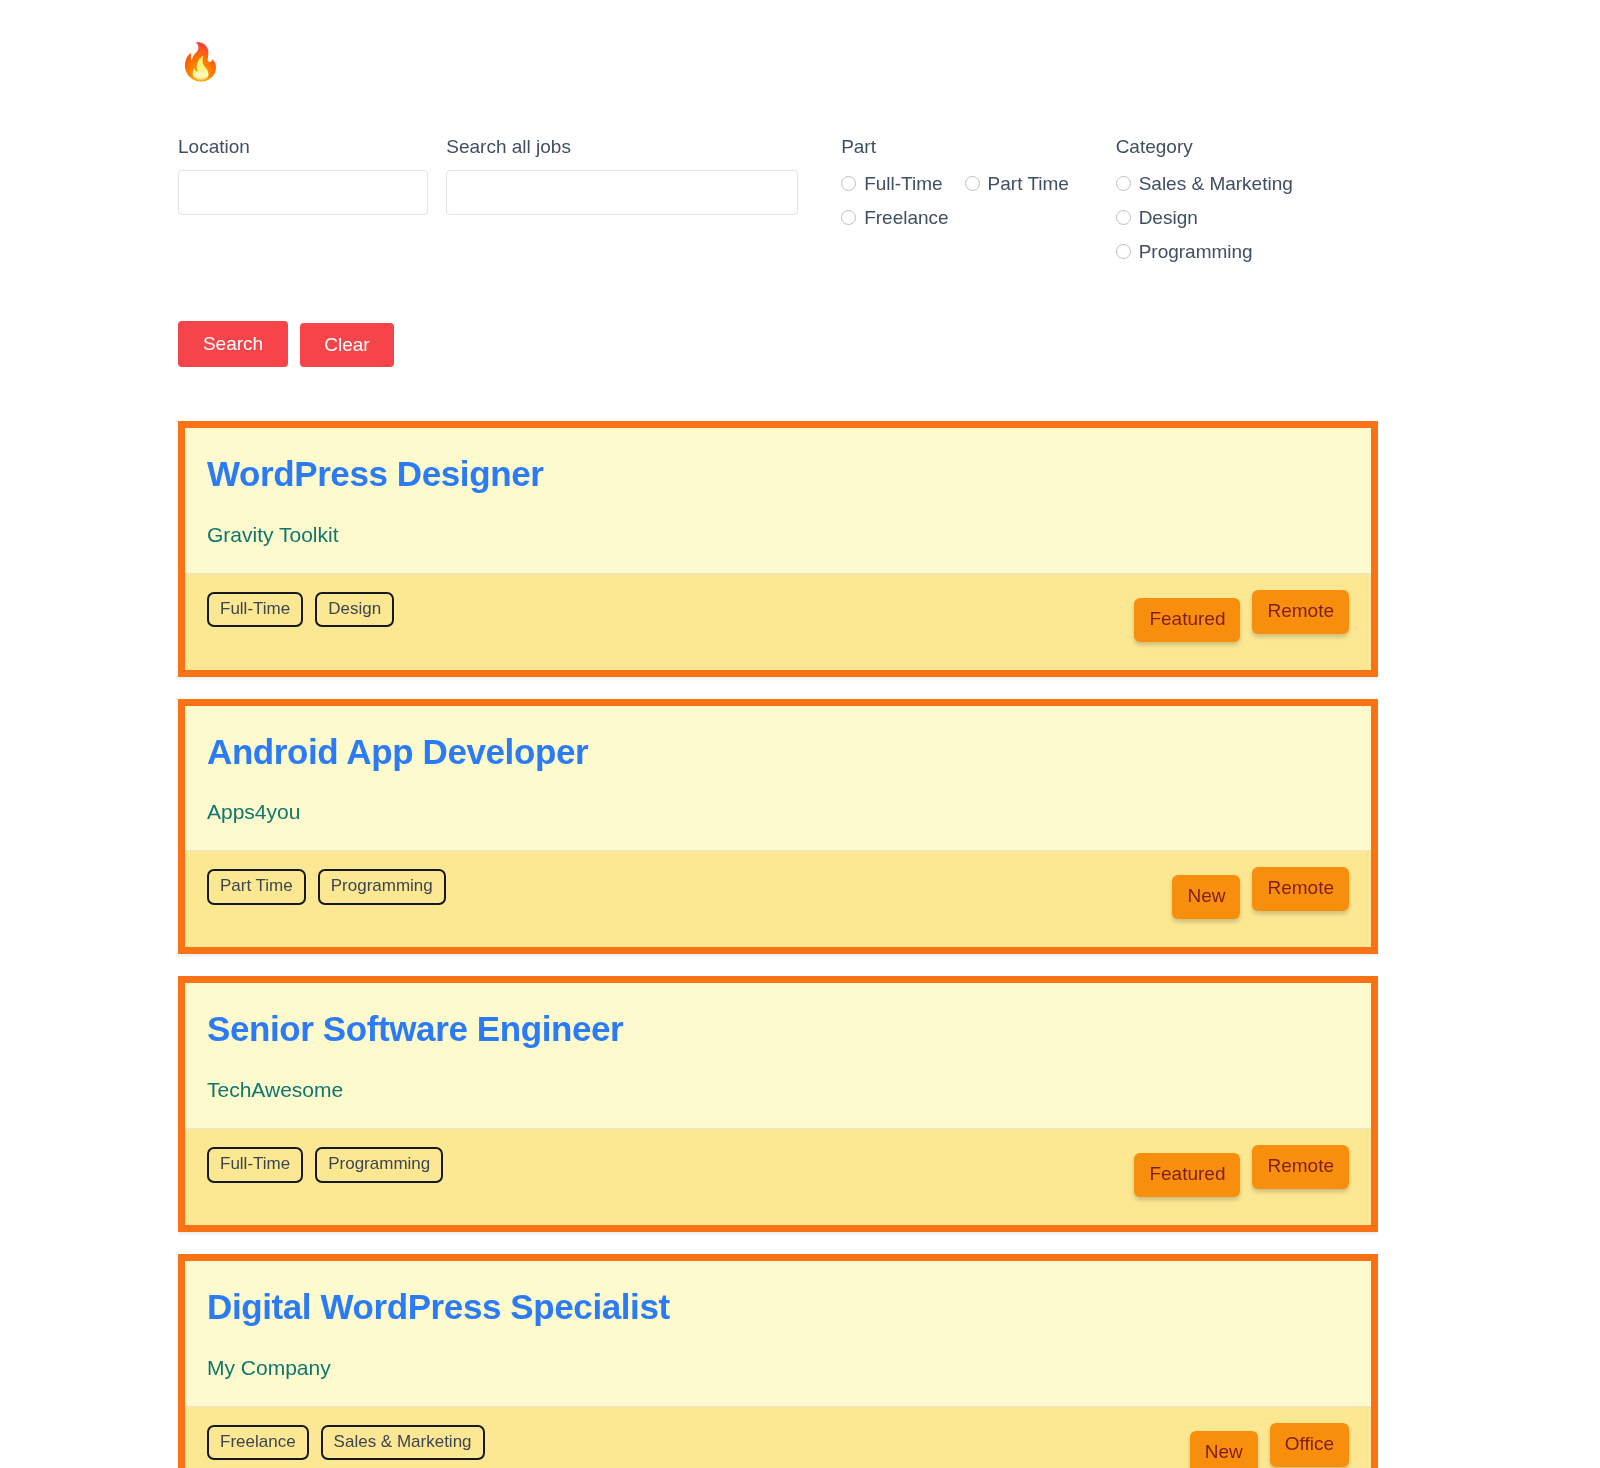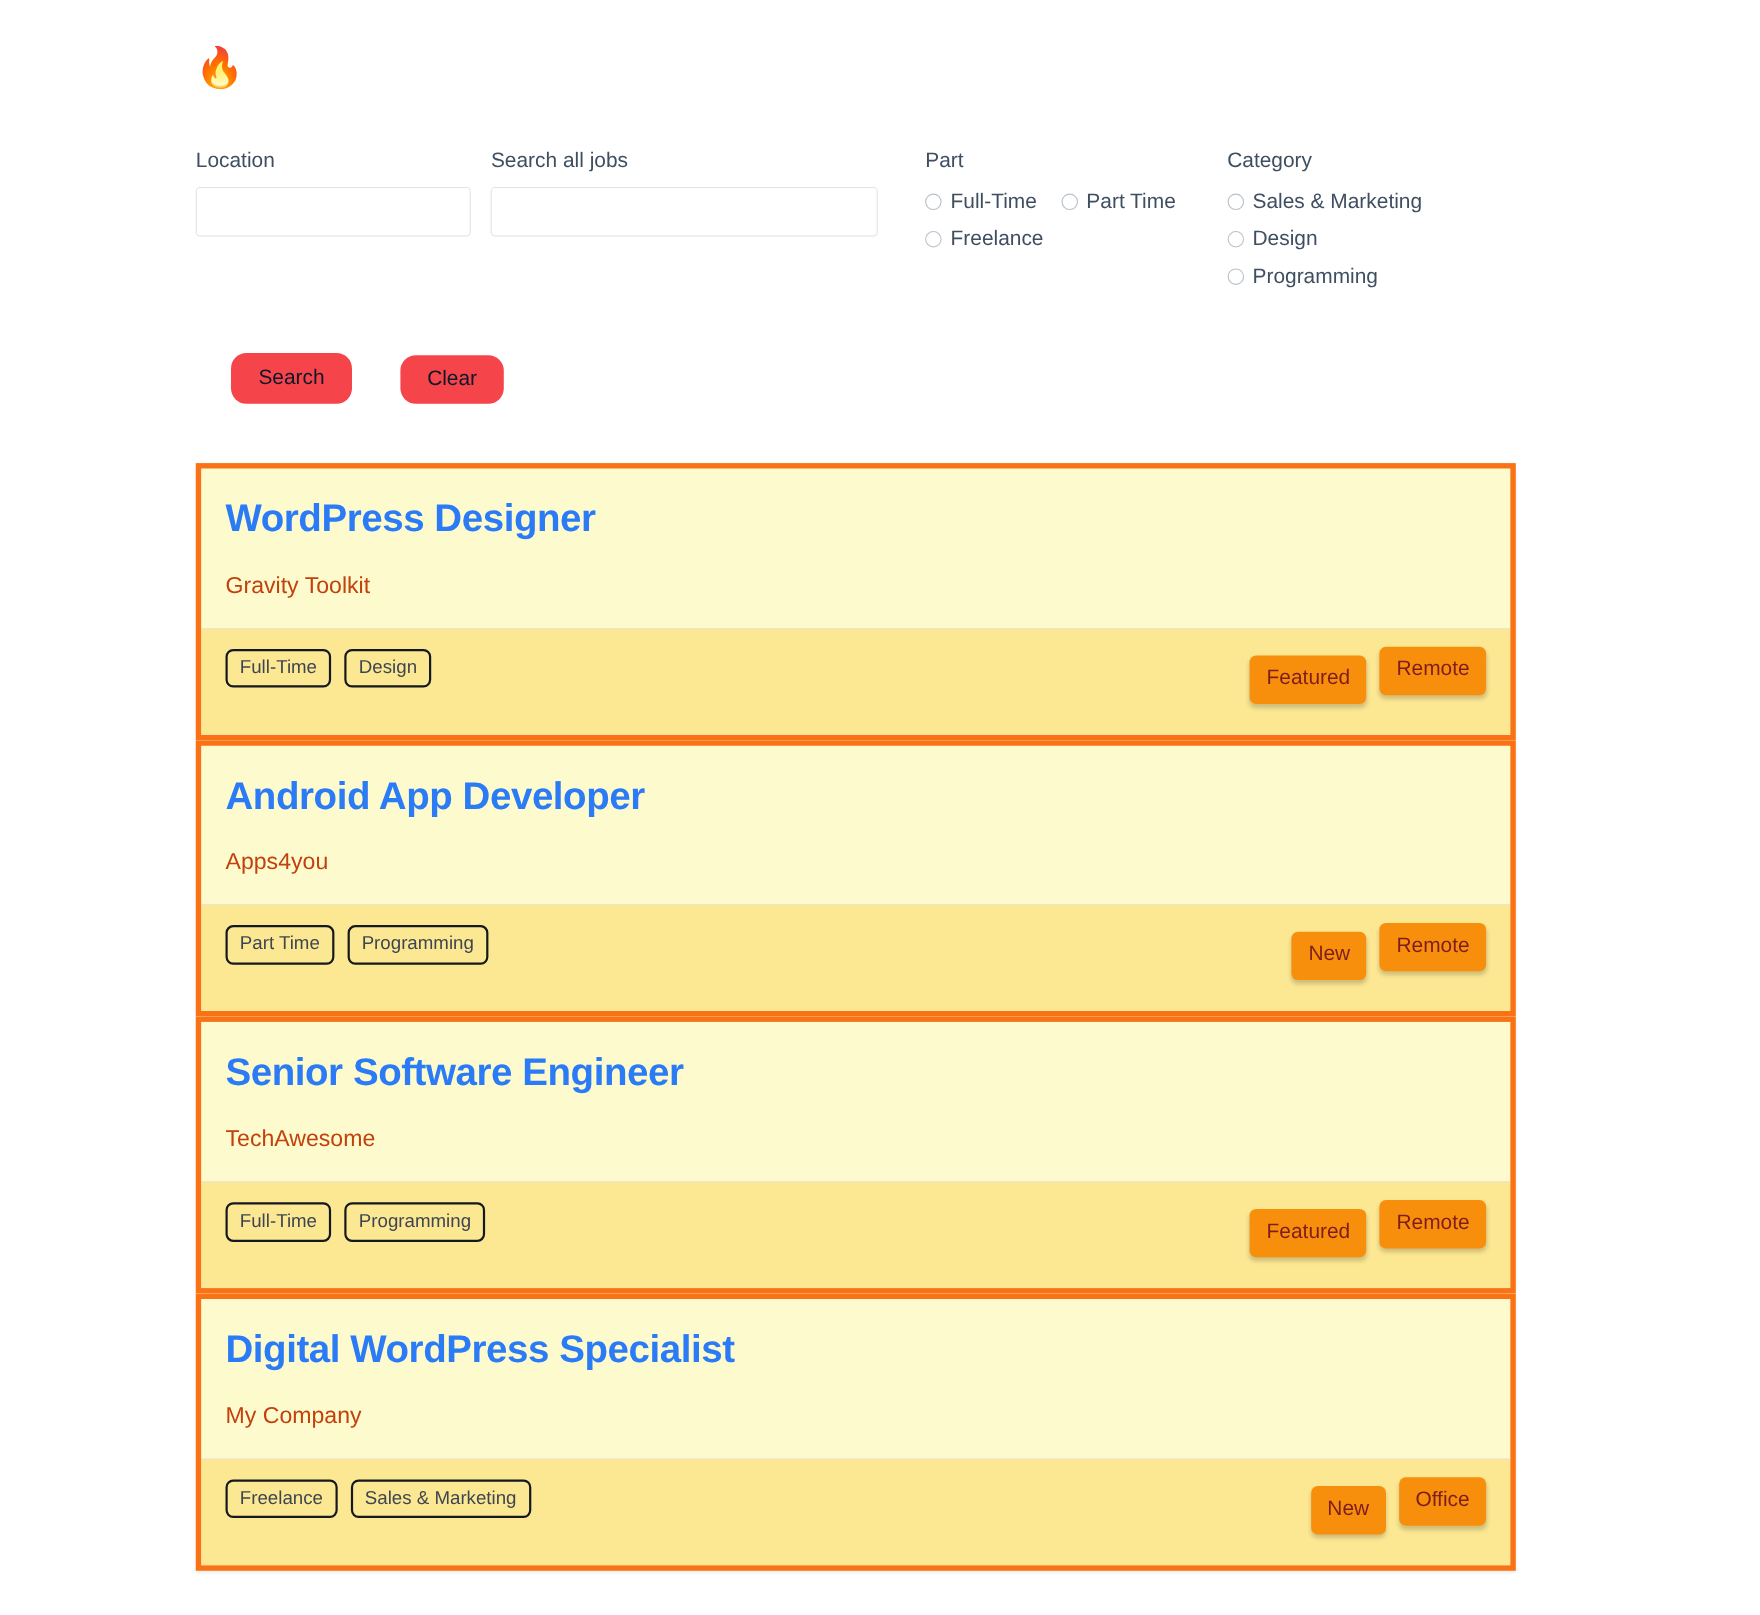--- a/index.html
+++ b/index.html
@@ -102,66 +102,66 @@
   }
 
   
   .btn-row {
     margin-top: 52px;
     display: flex;
     gap: 12px;
   }
   .btn {
     border: none;
-    border-radius: 14px;
+    border-radius: 4px;
     background: #f6454a;
-    color: #0f172a;
+    color: #ffffff;
     font-size: 19px;
     font-family: "Liberation Sans", sans-serif;
     cursor: pointer;
     padding: 0 22px;
     line-height: 1;
     display: inline-flex;
     align-items: center;
     justify-content: center;
-    margin-left: 32px;
   }
   .btn.search { height: 46px; width: 110px; margin-top: 0; }
   .btn.clear  { height: 44px; width: 94px; align-self: flex-start; margin-top: 2px; }
 
   
   .job-list {
     margin-top: 54px;
     width: 1200px;
   }
   .job-card {
     width: 1200px;
+    margin-bottom: 22px;
     background: #fdfbce;
-    border: 5px solid #f97316;
+    border: 7px solid #f97316;
     box-shadow: 0 2px 3px rgba(0,0,0,0.08);
     overflow: hidden;
   }
   .job-head {
     background: #fdfbce;
     padding: 24px 22px 26px 22px;
   }
   .job-title {
     font-size: 35px;
     font-weight: bold;
     color: #2b7bf6;
     margin: 0;
     letter-spacing: -0.4px;
     line-height: 1.25;
     display: inline-block;
     text-decoration: none;
     cursor: pointer;
   }
   .job-company {
     font-size: 21px;
-    color: #c2410c;
+    color: #0f766e;
     margin: 26px 0 0 0;
     line-height: 1.2;
   }
   .job-foot {
     background: #fce793;
     border-top: 1px solid #eae4cb;
     padding: 16px 22px 28px 22px;
     display: flex;
     align-items: flex-start;
     justify-content: space-between;

